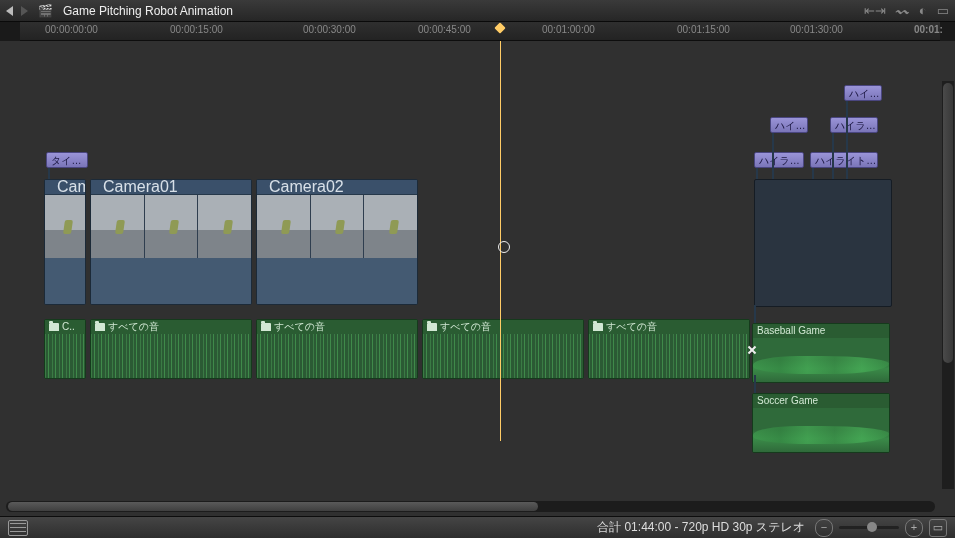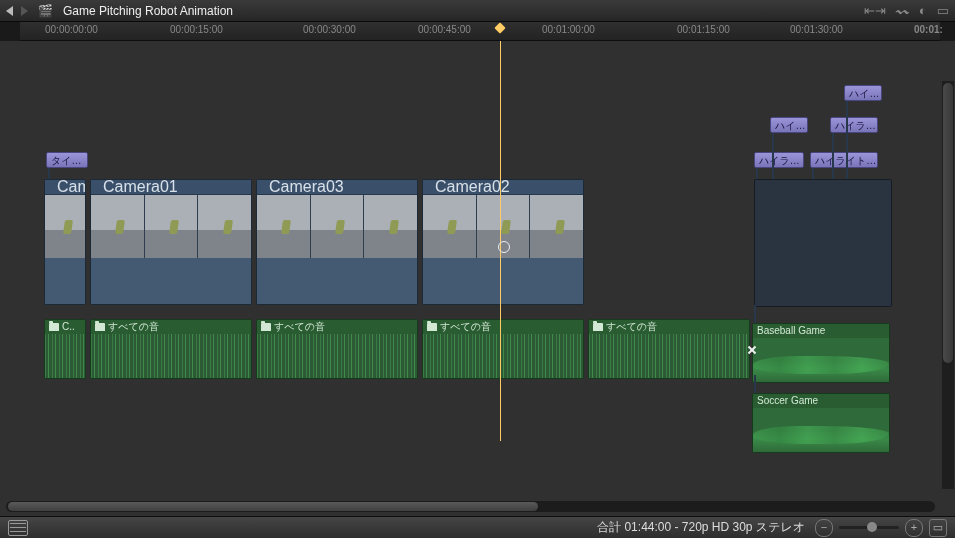--- a/index.html
+++ b/index.html
@@ -117,29 +117,20 @@
         <div class="vclip" style="width: 160px;">
           <div class="hdr">Camera01</div>
           <div class="thumbs">
             <div class="thumb"></div>
             <div class="thumb"></div>
             <div class="thumb"></div>
           </div>
           <div class="foot"></div>
         </div>
         <div class="vclip" style="width: 160px;">
-          <div class="hdr">Camera03</div>
-          <div class="thumbs">
-            <div class="thumb"></div>
-            <div class="thumb"></div>
-            <div class="thumb"></div>
-          </div>
-          <div class="foot"></div>
-        </div>
-        <div class="vclip" style="width: 160px;">
           <div class="hdr">Camera02</div>
           <div class="thumbs">
             <div class="thumb"></div>
             <div class="thumb"></div>
             <div class="thumb"></div>
           </div>
           <div class="foot"></div>
         </div>
       </div>
 

